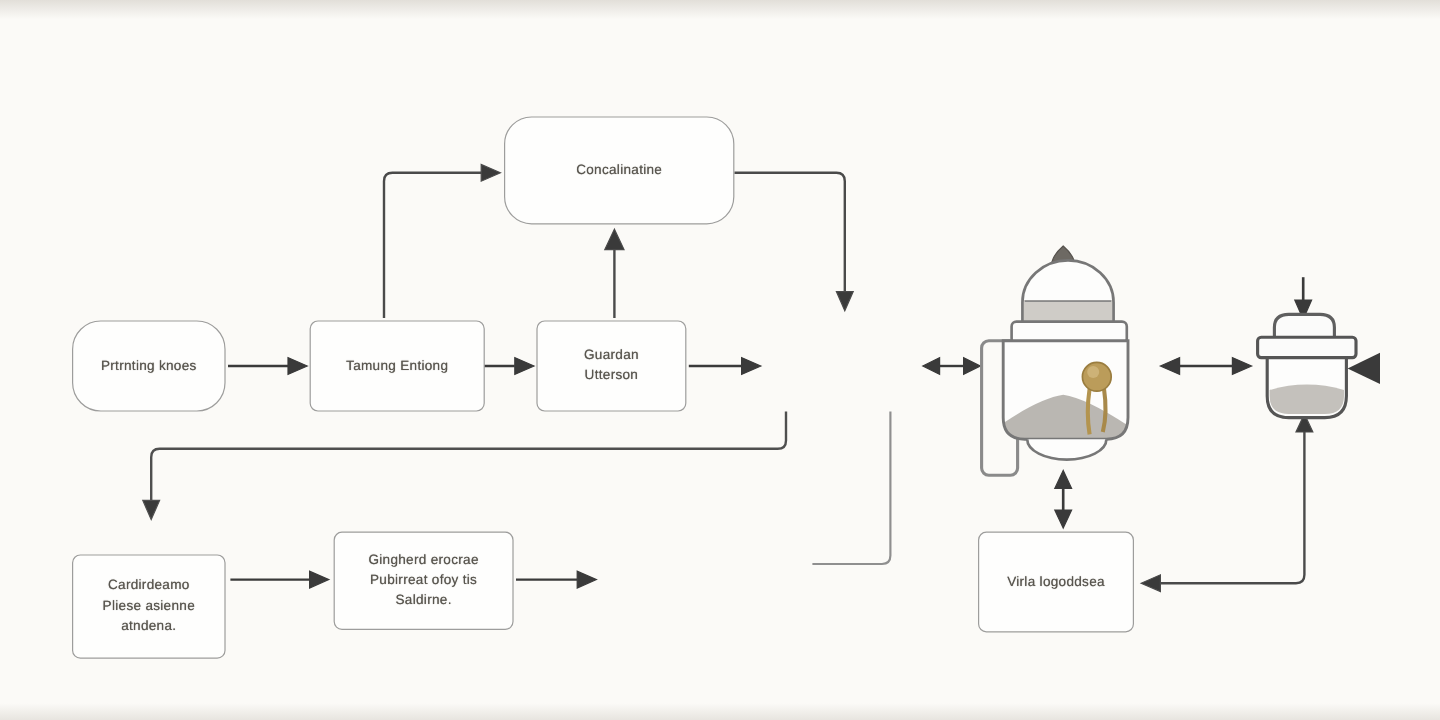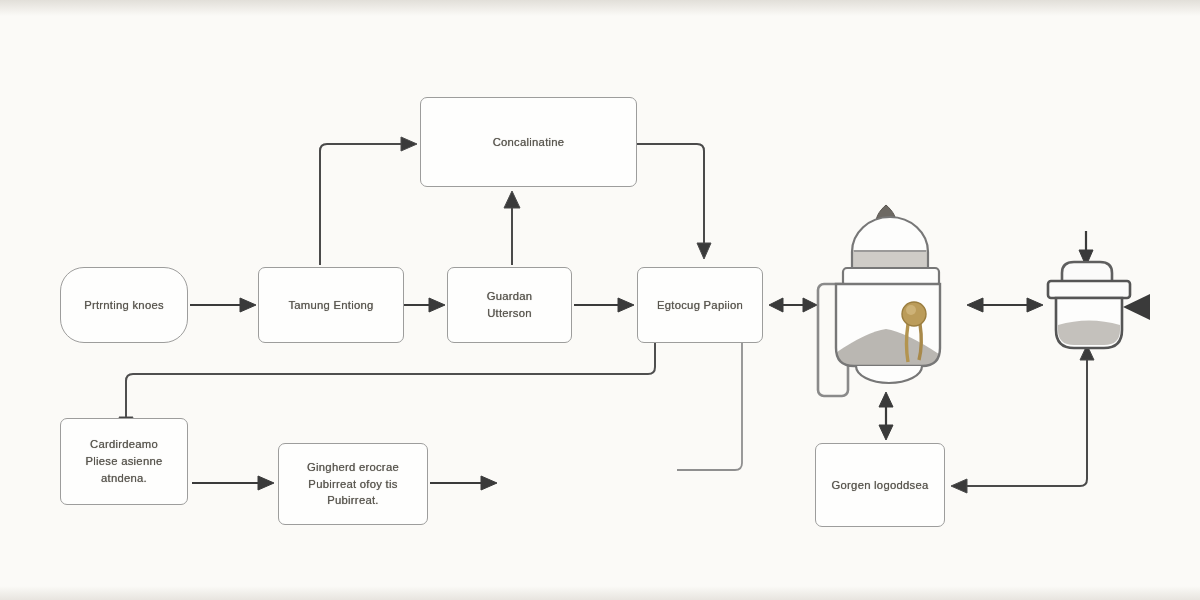--- a/index.html
+++ b/index.html
@@ -20,26 +20,26 @@
   .node{
     position:absolute;z-index:2;box-sizing:border-box;
     background:#fefefd;border:1.6px solid #9d9d9c;border-radius:7px;
     display:flex;flex-direction:column;align-items:center;justify-content:center;
     color:#59564f;font-size:11.3px;line-height:1.5;letter-spacing:.25px;
     text-align:center;padding:4px 8px;
     text-shadow:0 0 0.7px rgba(90,88,80,.85);
   }
   .node span{display:block;white-space:nowrap;}
   
-  #n-top{left:420px;top:97px;width:217px;height:90px;}
+  #n-top{left:420px;top:97px;width:192px;height:90px;border-radius:23px;}
   #n-a{left:60px;top:267px;width:128px;height:76px;border-radius:24px;}
   #n-b{left:258px;top:267px;width:146px;height:76px;}
   #n-c{left:447px;top:267px;width:125px;height:76px;text-align:right;}
   #n-d{left:637px;top:267px;width:126px;height:76px;}
-  #n-e{left:60px;top:418px;width:128px;height:87px;}
+  #n-e{left:60px;top:462px;width:128px;height:87px;}
   #n-f{left:278px;top:443px;width:150px;height:82px;}
   #n-g{left:500px;top:435px;width:175px;height:93px;}
   #n-h{left:815px;top:443px;width:130px;height:84px;}
 </style>
 </head>
 <body>
 
 <div class="canvas">
 
   <svg class="layer" width="1200" height="600" viewBox="0 0 1200 600">
@@ -169,34 +169,31 @@
 
   <div class="node" id="n-b">
     <span>Tamung Entiong</span>
   </div>
 
   <div class="node" id="n-c">
     <span>Guardan</span>
     <span>Utterson</span>
   </div>
 
-  <div class="node" id="n-d">
-    <span>Egtocug Papiion</span>
-  </div>
 
   <div class="node" id="n-e">
     <span>Cardirdeamo</span>
     <span>Pliese asienne</span>
     <span>atndena.</span>
   </div>
 
   <div class="node" id="n-f">
     <span>Gingherd erocrae</span>
     <span>Pubirreat ofoy tis</span>
-    <span>Pubirreat.</span>
+    <span>Saldirne.</span>
   </div>
 
 
   <div class="node" id="n-h">
-    <span>Gorgen logoddsea</span>
+    <span>Virla logoddsea</span>
   </div>
 
 </div>
 
 </body></html>

